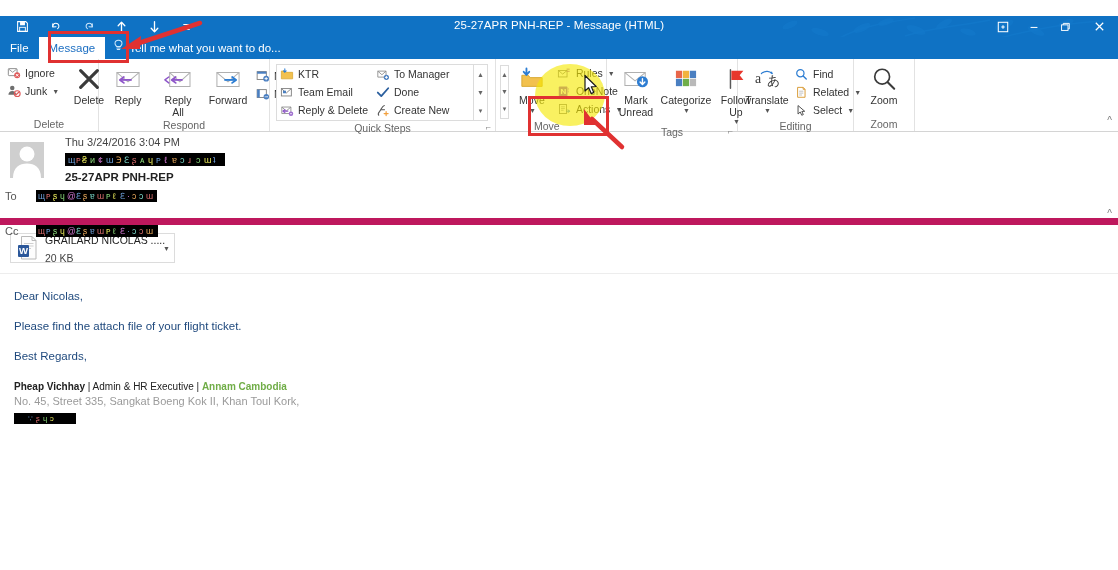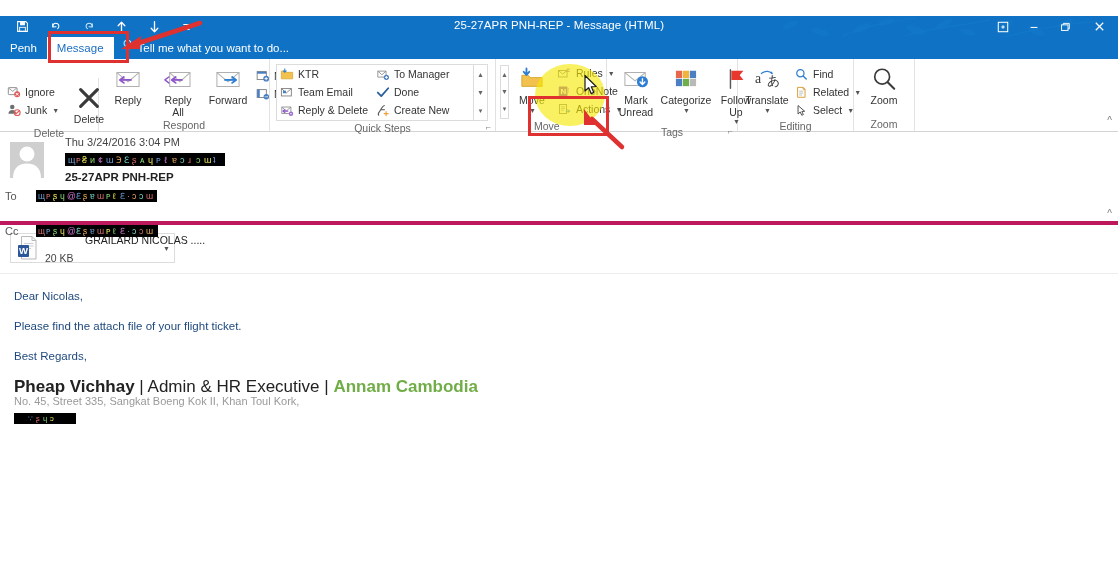--- a/index.html
+++ b/index.html
@@ -78,49 +78,49 @@
   .qscol{display:flex;flex-direction:column;}
   .qsscroll{display:flex;flex-direction:column;justify-content:space-between;border-left:1px solid #dcdcdc;width:13px;}
   .qsarrow{flex:1;display:flex;align-items:center;justify-content:center;font-size:7px;color:#666;}
 
   
   .stepcol{display:flex;flex-direction:column;justify-content:space-between;border:1px solid #dcdcdc;
            width:13px;height:52px;margin-top:2px;}
   .stepcol div{flex:1;display:flex;align-items:center;justify-content:center;font-size:7px;color:#666;}
 
   
-  .msgheader{position:relative;padding:8px 0 0 0;border-bottom:4px solid #be185d;height:93px;box-sizing:border-box;}
+  .msgheader{position:relative;padding:8px 0 0 0;border-bottom:7px solid #be185d;height:93px;box-sizing:border-box;}
   .avatar{position:absolute;left:10px;top:10px;width:34px;height:36px;background:#cfcfcf;
           display:flex;align-items:flex-end;justify-content:center;overflow:hidden;}
   .hdrdate{position:absolute;left:65px;top:4px;font-size:11px;color:#444;}
   .redact{background:#000;display:inline-block;overflow:hidden;position:relative;}
   .redact .noise{position:absolute;inset:0;}
   .hdrfrom{position:absolute;left:65px;top:20px;}
   .hdrsubj{position:absolute;left:65px;top:39px;font-size:11.5px;color:#222;font-weight:bold;}
   .torow{position:absolute;left:5px;font-size:11px;color:#555;}
   .torow .lbl{display:inline-block;width:28px;}
   .hdr-collapse{position:absolute;right:6px;top:76px;font-size:10px;color:#777;}
   .ribbon-collapse{position:absolute;right:6px;top:-16px;font-size:10px;color:#777;}
 
   
   .attachwrap{padding:8px 0 8px 10px;border-bottom:1px solid #ededed;}
   .attachment{
     display:inline-flex;align-items:center;border:1px solid #dcdcdc;background:#fff;
     height:30px;padding:2px 4px 2px 6px;box-sizing:border-box;width:165px;
   }
   .attachment .ficon{width:22px;height:26px;display:flex;align-items:center;justify-content:center;flex:0 0 22px;}
   .attachment .meta{margin-left:6px;flex:1;min-width:0;}
-  .attachment .fname{font-size:10.5px;color:#222;line-height:12px;white-space:nowrap;overflow:hidden;margin-left:40px;}
+  .attachment .fname{font-size:10.5px;color:#222;line-height:12px;white-space:nowrap;overflow:hidden;}
   .attachment .fsize{font-size:10.5px;color:#444;line-height:12px;}
   .attachment .acaret{font-size:7px;color:#555;padding-left:3px;}
 
   
   .bodywrap{padding:16px 16px 0 14px;}
   .bline{font-size:11.5px;color:#1f497d;margin-bottom:17px;line-height:13px;}
-  .sig1{font-size:17px;color:#222;line-height:14px;}
+  .sig1{font-size:10px;color:#222;line-height:14px;}
   .sig1 b{font-weight:bold;}
   .sig-green{color:#70ad47;font-weight:bold;}
   .sig2{font-size:11px;color:#9a9a9a;line-height:13px;margin-top:1px;}
   .sigredact{margin-top:2px;}
 
   
   .annot{position:absolute;pointer-events:none;z-index:40;}
   .redbox{position:absolute;border:3px solid #e03131;z-index:45;pointer-events:none;}
   .yellowdot{position:absolute;border-radius:50%;background:#f5e800;opacity:.62;z-index:30;pointer-events:none;}
   .cursor{position:absolute;z-index:50;pointer-events:none;}
@@ -213,36 +213,36 @@
       </div>
       <div class="wbtn close">
         <svg width="13" height="13" viewBox="0 0 14 14">
             <path d="M3 3 L11 11 M11 3 L3 11" stroke="#fff" stroke-width="1.3"></path>
           </svg>
       </div>
     </div>
   </div>
 
   <div class="tabstrip">
-    <div class="tab file">Penh</div>
+    <div class="tab file">File</div>
     <div class="tab active">Message</div>
     <div class="tellme">
       <span class="bulb">
         <svg width="11" height="13" viewBox="0 0 12 14">
             <path d="M6 1.2 C3.6 1.2 2.2 2.9 2.2 4.7 C2.2 6.2 3.4 7.1 3.9 8.2 L8.1 8.2 C8.6 7.1 9.8 6.2 9.8 4.7 C9.8 2.9 8.4 1.2 6 1.2 Z" fill="none" stroke="#cfe6fa" stroke-width="1.1"></path>
             <path d="M4.2 9.6 L7.8 9.6 M4.6 11.3 L7.4 11.3" stroke="#cfe6fa" stroke-width="1.1" stroke-linecap="round"></path>
           </svg>
       </span>
       <span>Tell me what you want to do...</span>
     </div>
   </div>
 
   <div class="ribbon">
 
-    <div class="rgroup" style="width:98px;margin-top:19px;">
+    <div class="rgroup" style="width:98px;">
       <div class="items">
         <div class="smallcol" style="width:58px;">
           <div class="smallbtn">
             <span class="ic">
               <svg width="14" height="14" viewBox="0 0 16 16">
                   <rect x="1.5" y="3" width="10" height="8" rx="1" fill="none" stroke="#8b8b8b" stroke-width="1.1"></rect>
                   <path d="M1.8 3.4 L6.5 7.2 L11.2 3.4" fill="none" stroke="#8b8b8b" stroke-width="1"></path>
                   <circle cx="11.6" cy="10.6" r="3.4" fill="#e05a5a"></circle>
                   <path d="M10.1 9.1 L13.1 12.1 M13.1 9.1 L10.1 12.1" stroke="#fff" stroke-width="1.1"></path>
                 </svg>

